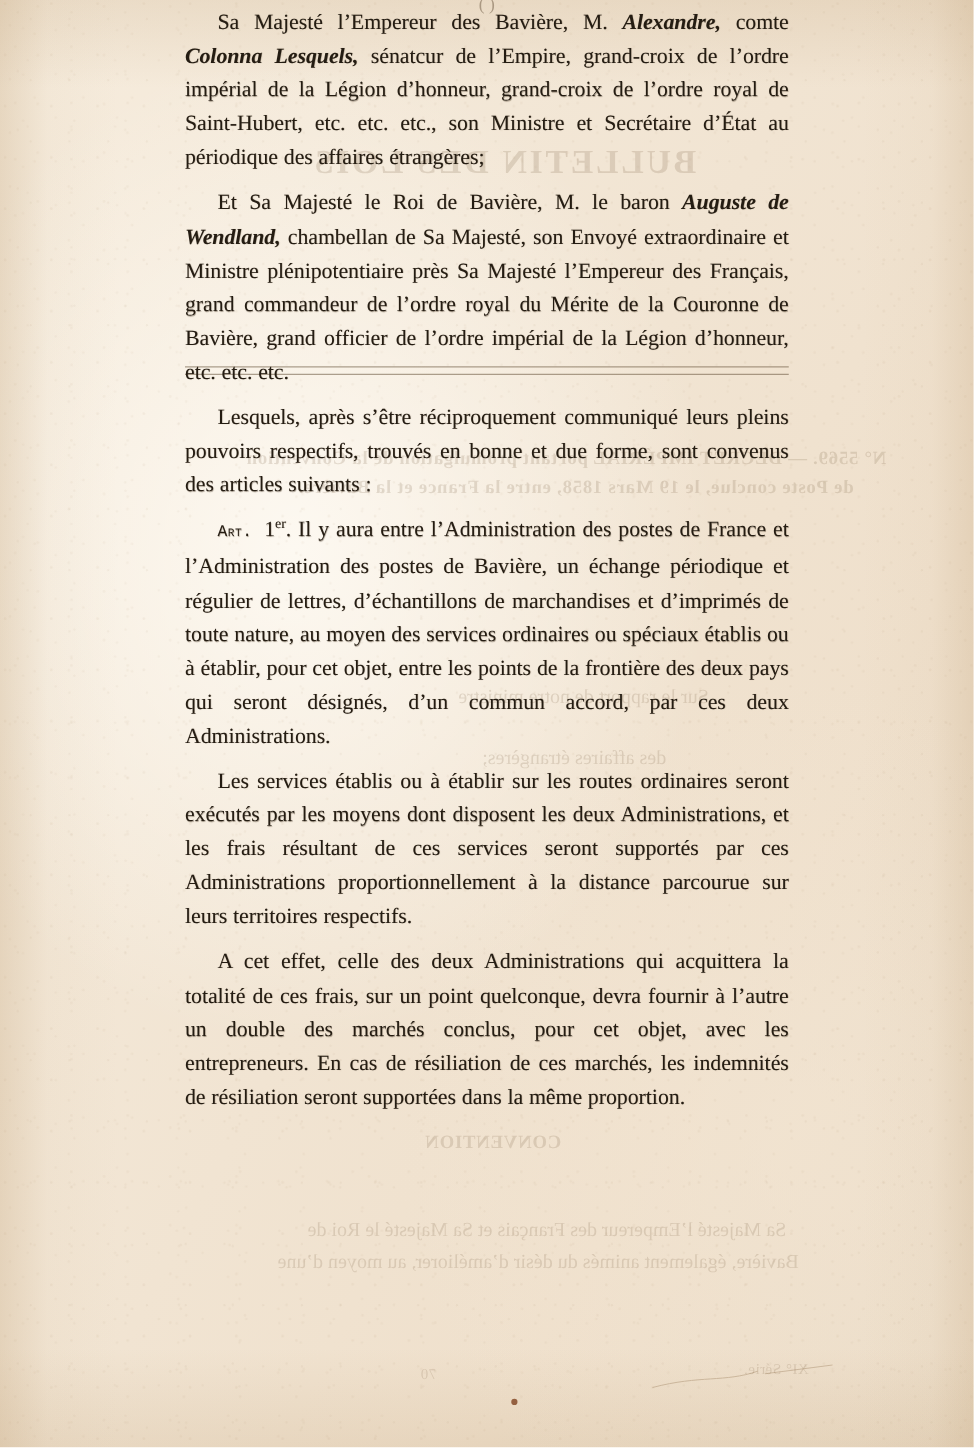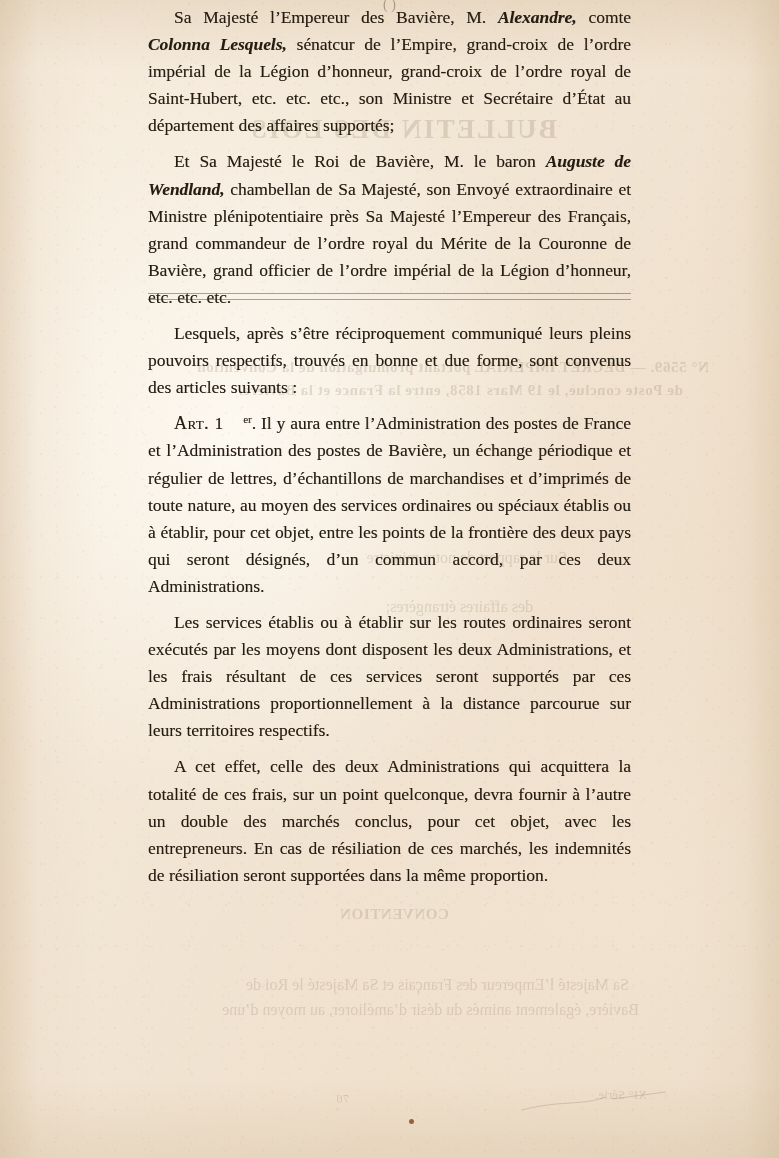--- a/index.html
+++ b/index.html
@@ -112,28 +112,28 @@
   p.para.inked {
     color: #1a1410;
     font-weight: 600;
     text-shadow: 0.5px 0.35px 0.7px rgba(40,28,16,0.55);
   }
 
   i.it { font-style: italic; font-weight: bold; }
 
   span.smallcaps {
     font-variant: small-caps;
-    font-size: 18px;
+    font-size: 13px;
     letter-spacing: 0.4px;
+    font-family: Liberation Mono, monospace;
   }
   span.sup {
     font-size: 11px;
     vertical-align: super;
     line-height: 0;
-    margin-left: 20px;
   }
 
   
   #blot {
     position: absolute;
     left: 409px;
     top: 1119px;
     width: 5px;
     height: 5px;
     border-radius: 50%;
@@ -177,21 +177,21 @@
         <i style="height: 1.2px;"></i>
       </div>
     </div>
 
   <div id="grain"></div>
   <div id="vignette"></div>
 
   <div style="position:absolute;left:0;top:-3px;width:779px;text-align:center;font-size:14px;color:#5e4a33;opacity:0.45;z-index:4;">(  )</div>
 
   <div id="text">
-      <p class="para"><span>Sa Majesté l’Empereur des Bavière, M. </span><i class="it">Alexandre,</i><span> comte </span><i class="it">Colonna Lesquels,</i><span> sénatcur de l’Empire, grand-croix de l’ordre impérial de la Légion d’honneur, grand-croix de l’ordre royal de Saint-Hubert, etc. etc. etc., son Ministre et Secrétaire d’État au département des affaires supportés;</span></p>
+      <p class="para"><span>Sa Majesté l’Empereur des Bavière, M. </span><i class="it">Alexandre,</i><span> comte </span><i class="it">Colonna Lesquels,</i><span> sénatcur de l’Empire, grand-croix de l’ordre impérial de la Légion d’honneur, grand-croix de l’ordre royal de Saint-Hubert, etc. etc. etc., son Ministre et Secrétaire d’État au périodique des affaires étrangères;</span></p>
       <p class="para"><span>Et Sa Majesté le Roi de Bavière, M. le baron </span><i class="it">Auguste de Wendland,</i><span> chambellan de Sa Majesté, son Envoyé extraordinaire et Ministre plénipotentiaire près Sa Majesté l’Empereur des Français, grand commandeur de l’ordre royal du Mérite de la Couronne de Bavière, grand officier de l’ordre impérial de la Légion d’honneur, etc. etc. etc.</span></p>
       <p class="para"><span>Lesquels, après s’être réciproquement communiqué leurs pleins pouvoirs respectifs, trouvés en bonne et due forme, sont convenus des articles suivants :</span></p>
       <p class="para"><span class="smallcaps">Art. </span><span>1</span><span class="sup">er</span><span>. Il y aura entre l’Administration des postes de France et l’Administration des postes de Bavière, un échange périodique et régulier de lettres, d’échantillons de marchandises et d’imprimés de toute nature, au moyen des services ordinaires ou spéciaux établis ou à établir, pour cet objet, entre les points de la frontière des deux pays qui seront désignés, d’un commun accord, par ces deux Administrations.</span></p>
       <p class="para"><span>Les services établis ou à établir sur les routes ordinaires seront exécutés par les moyens dont disposent les deux Administrations, et les frais résultant de ces services seront supportés par ces Administrations proportionnellement à la distance parcourue sur leurs territoires respectifs.</span></p>
       <p class="para"><span>A cet effet, celle des deux Administrations qui acquittera la totalité de ces frais, sur un point quelconque, devra fournir à l’autre un double des marchés conclus, pour cet objet, avec les entrepreneurs. En cas de résiliation de ces marchés, les indemnités de résiliation seront supportées dans la même proportion.</span></p>
     </div>
 
   <div id="blot"></div>
   <svg id="scratch" viewBox="0 0 150 26">
     <path d="M2 20 C 40 10, 60 16, 86 7 M92 9 L 146 2" stroke="#8a6a45" stroke-width="0.8" fill="none"></path>

